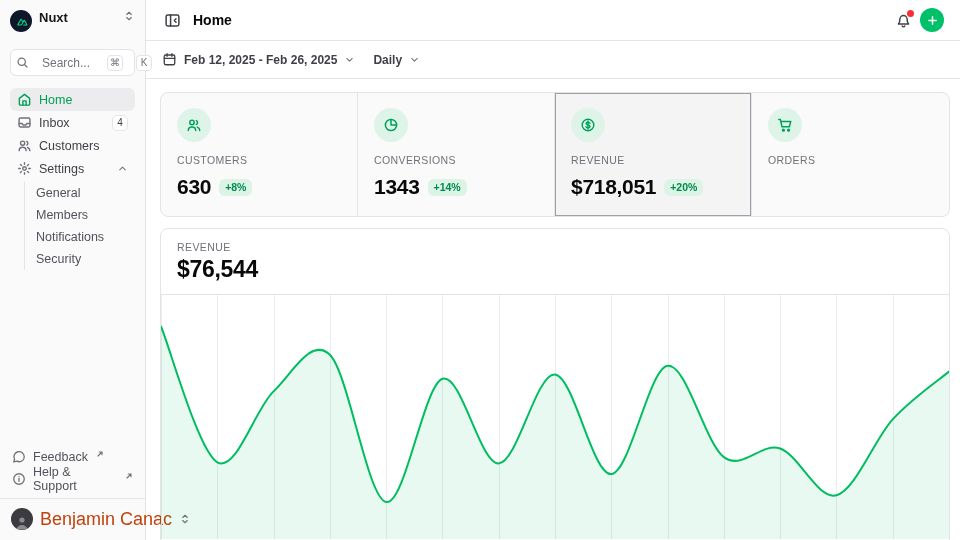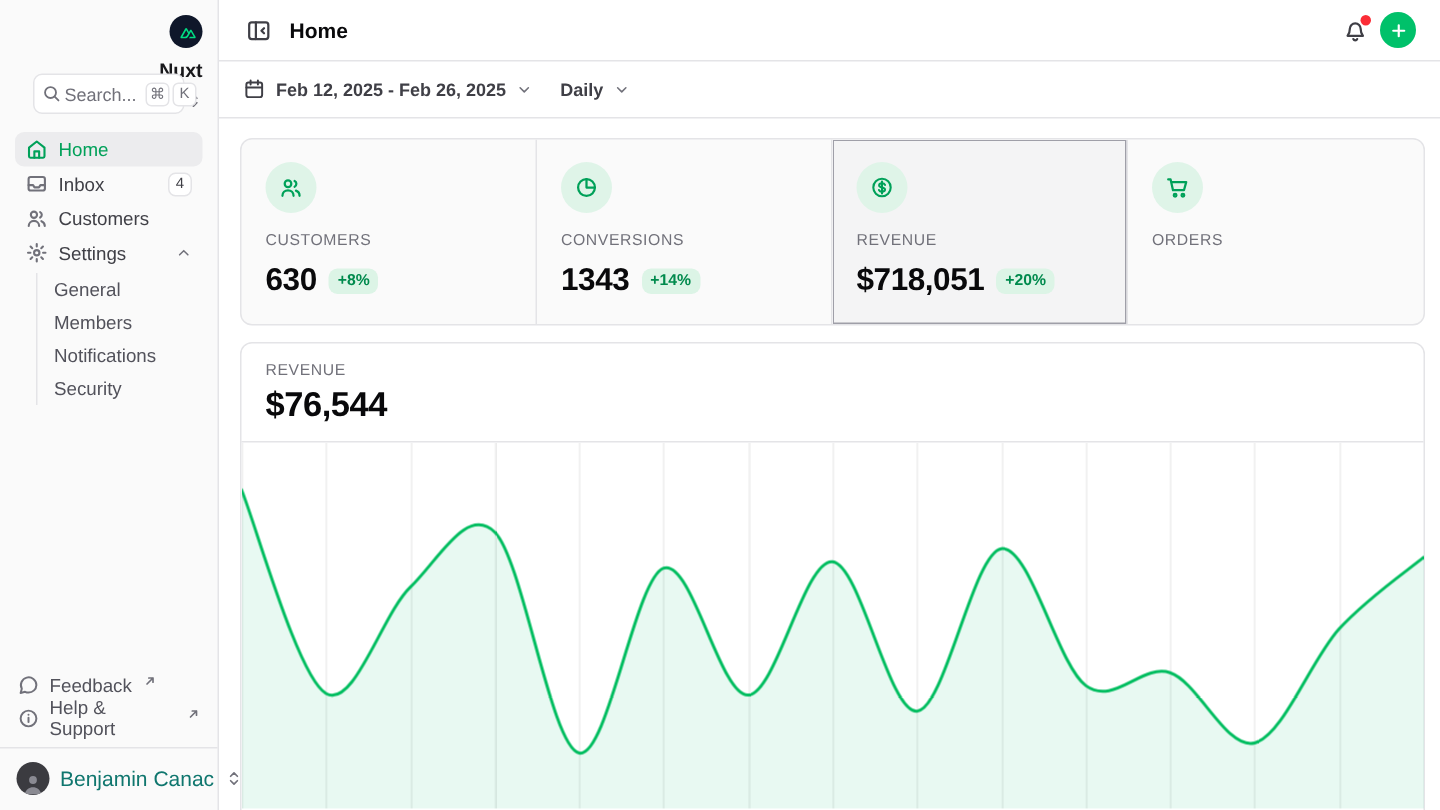--- a/index.html
+++ b/index.html
@@ -3,28 +3,28 @@
 <meta charset="utf-8">
 <style>
   * { margin:0; padding:0; box-sizing:border-box; }
   html,body { width:960px; height:540px; overflow:hidden; background:#fff;
     font-family:"Liberation Sans", sans-serif; color:#09090b; }
   svg { display:block; }
 
   
   .sidebar { position:fixed; left:0; top:0; bottom:0; width:146px; background:#fafafa;
     border-right:1px solid #e4e4e7; padding:10px 10px 8px; display:flex; flex-direction:column; }
-  .brand-row { display:flex; align-items:flex-end; gap:7px; height:24px; cursor:pointer;flex-direction:column; }
+  .brand-row { display:flex; align-items:flex-start; gap:7px; height:24px; cursor:pointer; }
   .brand-logo { width:22px; height:22px; border-radius:50%; background:#0f172a;
     display:flex; align-items:center; justify-content:center; flex:none; }
   .brand-name { font-size:13px; font-weight:700; color:#18181b; }
   .icon-muted { color:#71717a; }
   .ml-auto { margin-left:auto; }
 
-  .search-box { margin:15px 12px 12px; height:27px; display:flex; align-items:center; gap:2px;
+  .search-box { margin:15px 0 12px; height:27px; display:flex; align-items:center; gap:13px;
     background:#fff; border:1px solid #e4e4e7; border-radius:6px; padding:0 5px; }
   .search-box input { border:none; outline:none; width:52px; font-size:12px; color:#3f3f46;
     background:transparent; font-family:inherit; }
   .search-box input::placeholder { color:#71717a; }
   .kbd { font-size:10px; color:#71717a; border:1px solid #e4e4e7; background:#fff;
     border-radius:4px; padding:1px 0; width:16px; height:16px; display:flex;
     align-items:center; justify-content:center; flex:none; }
 
   .nav { display:flex; flex-direction:column; }
   .nav-item { display:flex; align-items:center; gap:7px; height:23px; padding:0 7px;
@@ -41,21 +41,21 @@
     color:#52525b; cursor:pointer; border-radius:5px; padding:0 4px; }
 
   .sidebar-footer { margin-top:auto; }
   .foot-item { display:flex; align-items:flex-start; gap:7px; height:22px; padding:0 2px;
     font-size:12.5px; color:#52525b; cursor:pointer; align-items:center; }
   .ext-arrow { margin-left:1px; margin-top:-7px; color:#71717a; }
   .side-divider { border-top:1px solid #e4e4e7; margin:8px -10px 7px; }
   .user-row { display:flex; align-items:center; gap:7px; cursor:pointer; padding:0 1px; height:26px; }
   .avatar { width:22px; height:22px; border-radius:50%; background:#3b3b40; flex:none;
     display:flex; align-items:flex-end; justify-content:center; overflow:hidden; }
-  .user-name { font-size:14px; font-weight:500; color:#0f766e; white-space:nowrap; }
+  .user-name { font-size:18px; font-weight:500; color:#c2410c; white-space:nowrap; }
 
   
   .main { margin-left:146px; }
   .topbar { height:41px; border-bottom:1px solid #e4e4e7; display:flex; align-items:center;
     padding:0 16px; gap:10px; }
   .page-title { font-size:14px; font-weight:700; color:#09090b; }
   .icon-btn { background:none; border:none; cursor:pointer; color:#3f3f46; position:relative;
     display:flex; align-items:center; padding:2px; }
   .notif-dot { position:absolute; top:0px; right:0px; width:7px; height:7px; border-radius:50%;
     background:#fb2c36; }

